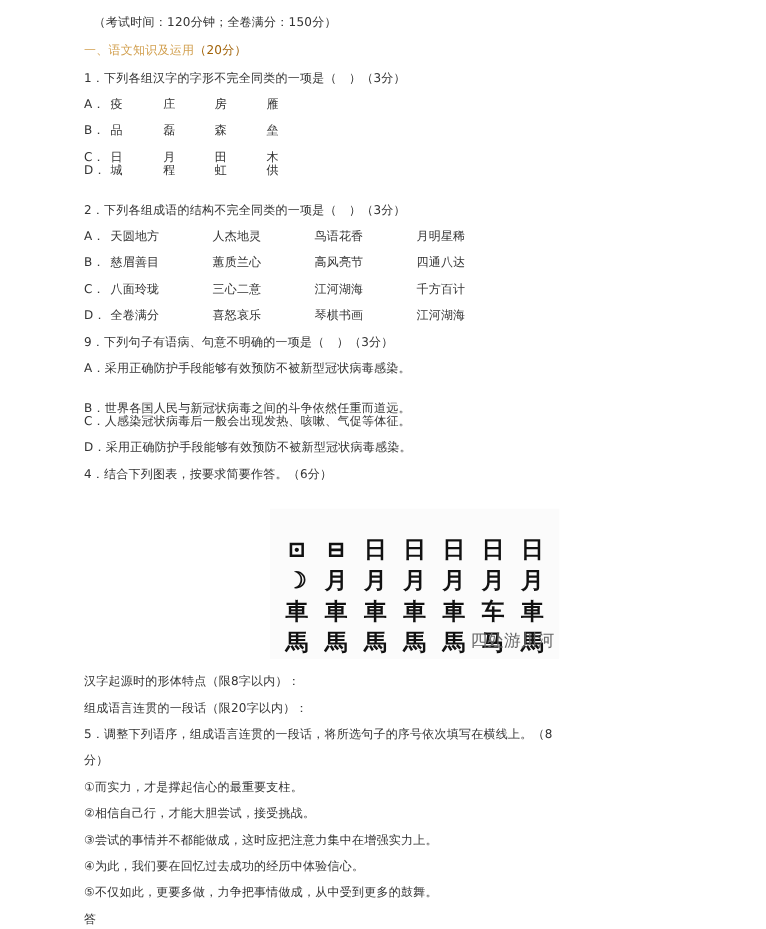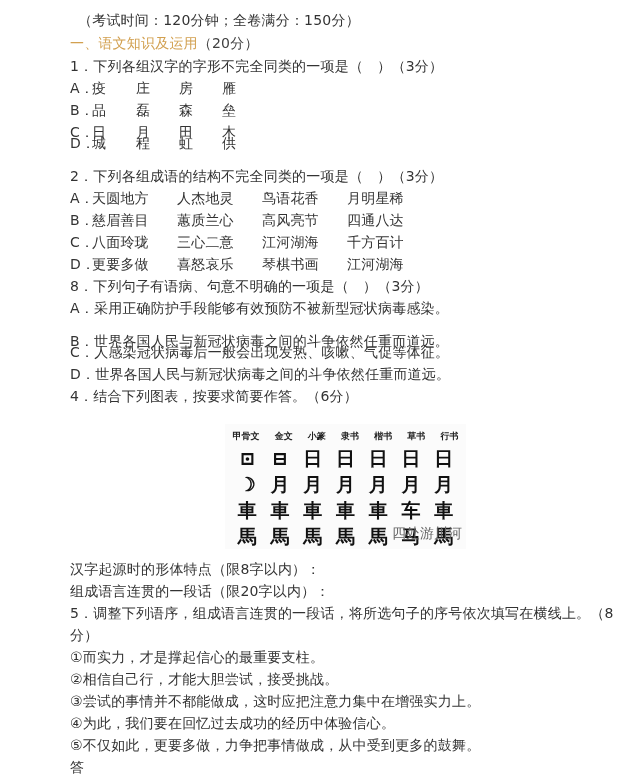--- a/index.html
+++ b/index.html
@@ -2,23 +2,23 @@
 <html><head>
   <meta charset="utf-8">
   <style>
     html, body { margin: 0; padding: 0; background: #ffffff; }
     body {
       width: 638px; height: 774px; overflow: hidden; position: relative;
       font-family: "DejaVu Sans", "Liberation Sans", sans-serif;
       color: #333333; font-size: 14px;
     }
     .doc { position: absolute; left: 72px; top: 0; width: 560px; }
-    .line { position: absolute; left: 0; white-space: nowrap; font-size: 14px; line-height: 22px; letter-spacing: 0.2px; }
+    .line { position: absolute; left: 0; white-space: nowrap; font-size: 10px; line-height: 22px; letter-spacing: 0.2px; }
     .section { color: #d2a050; }
-    .section .pts { color: #404040; }
+    .section .pts { color: #a16207; }
     .opts span { display: inline-block; }
     .figure { position: absolute; left: 153px; top: 424px; width: 241px; height: 125px; background: #fbfbfb; }
     .fig-head { position: absolute; top: 6px; left: 0; width: 100%; display: flex; justify-content: space-around; font-size: 9px; font-weight: bold; color: #222; }
     .fig-grid { position: absolute; top: 22px; left: 6px; right: 6px; display: grid; grid-template-columns: repeat(7, 1fr); row-gap: 2px; }
     .fig-grid span { text-align: center; font-size: 19px; line-height: 24px; color: #111; font-family: "DejaVu Serif", serif; font-weight: bold; }
     .watermark { position: absolute; right: 4px; bottom: 6px; font-size: 14px; color: #666; }
   </style>
 </head>
 <body>
 
@@ -47,41 +47,32 @@
   <div class="line opts" style="top:187px;left:-2px">
     <span style="width:22px">A．</span><span style="width:85px">天圆地方</span><span style="width:85px">人杰地灵</span><span style="width:85px">鸟语花香</span><span>月明星稀</span>
   </div>
   <div class="line opts" style="top:209px;left:-2px">
     <span style="width:22px">B．</span><span style="width:85px">慈眉善目</span><span style="width:85px">蕙质兰心</span><span style="width:85px">高风亮节</span><span>四通八达</span>
   </div>
   <div class="line opts" style="top:231px;left:-2px">
     <span style="width:22px">C．</span><span style="width:85px">八面玲珑</span><span style="width:85px">三心二意</span><span style="width:85px">江河湖海</span><span>千方百计</span>
   </div>
   <div class="line opts" style="top:253px;left:-2px">
-    <span style="width:22px">D．</span><span style="width:85px">更要多做</span><span style="width:85px">喜怒哀乐</span><span style="width:85px">琴棋书画</span><span>江河湖海</span>
+    <span style="width:22px">D．</span><span style="width:85px">全卷满分</span><span style="width:85px">喜怒哀乐</span><span style="width:85px">琴棋书画</span><span>江河湖海</span>
   </div>
 
-  <div class="line" style="top:275px;left:-2px">8．下列句子有语病、句意不明确的一项是（　）（3分）</div>
+  <div class="line" style="top:275px;left:-2px">9．下列句子有语病、句意不明确的一项是（　）（3分）</div>
   <div class="line" style="top:297px;left:-2px">A．采用正确防护手段能够有效预防不被新型冠状病毒感染。</div>
   <div class="line" style="top:330px;left:-2px">B．世界各国人民与新冠状病毒之间的斗争依然任重而道远。</div>
   <div class="line" style="top:341px;left:-2px">C．人感染冠状病毒后一般会出现发热、咳嗽、气促等体征。</div>
-  <div class="line" style="top:363px;left:-2px">D．世界各国人民与新冠状病毒之间的斗争依然任重而道远。</div>
+  <div class="line" style="top:363px;left:-2px">D．采用正确防护手段能够有效预防不被新型冠状病毒感染。</div>
 
   <div class="line" style="top:385px;left:-2px">4．结合下列图表，按要求简要作答。（6分）</div>
 
   <div class="figure">
-    <div class="fig-head">
-      <span>甲骨文</span>
-      <span>金文</span>
-      <span>小篆</span>
-      <span>隶书</span>
-      <span>楷书</span>
-      <span>草书</span>
-      <span>行书</span>
-    </div>
     <div class="fig-grid">
       <span>⊡</span>
         <span>⊟</span>
         <span>日</span>
         <span>日</span>
         <span>日</span>
         <span>日</span>
         <span>日</span>
       <span>☽</span>
         <span>月</span>

